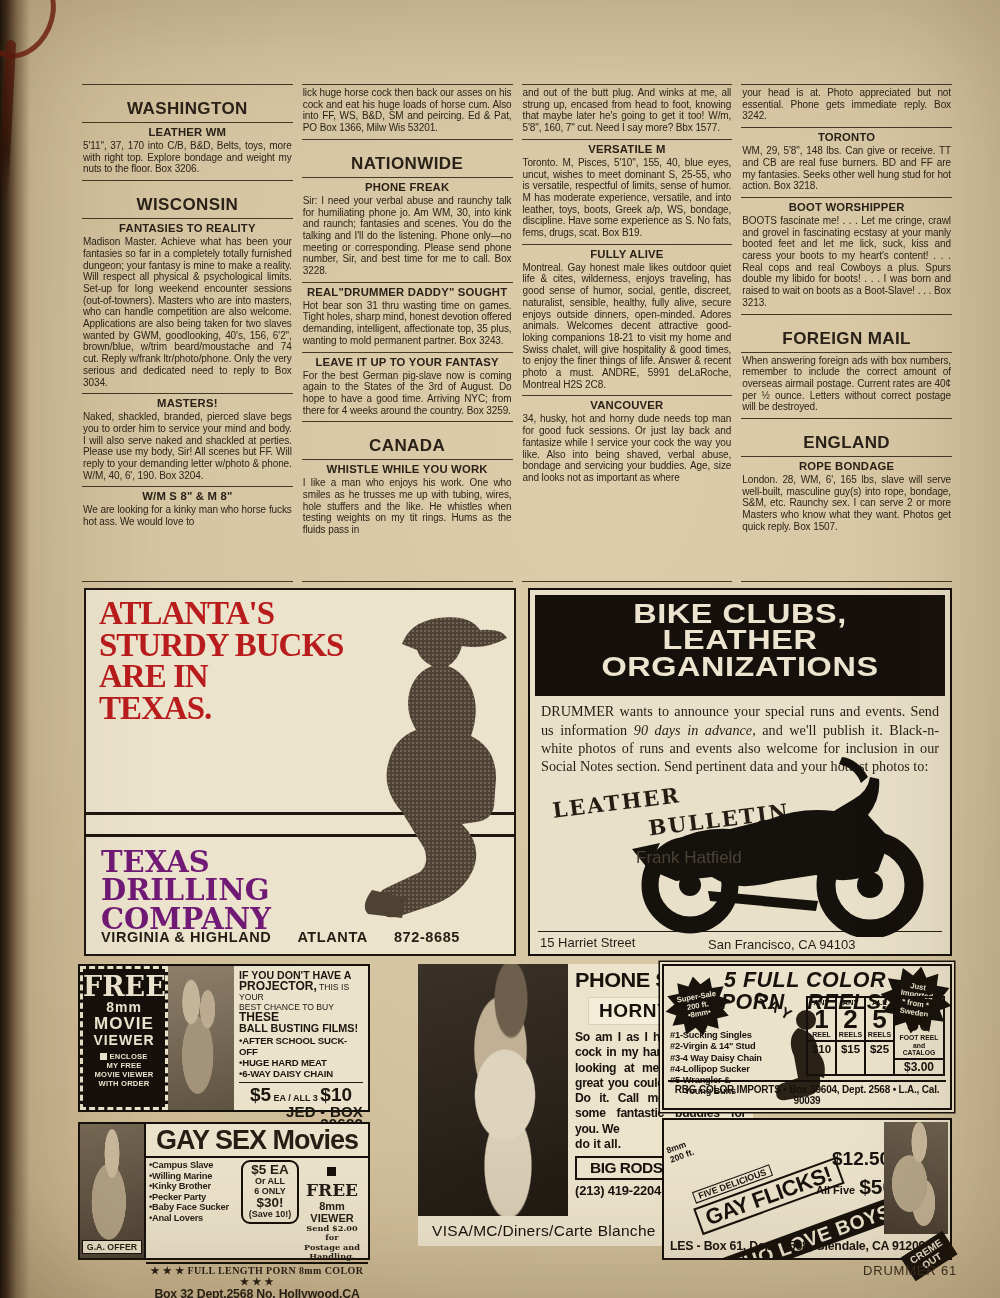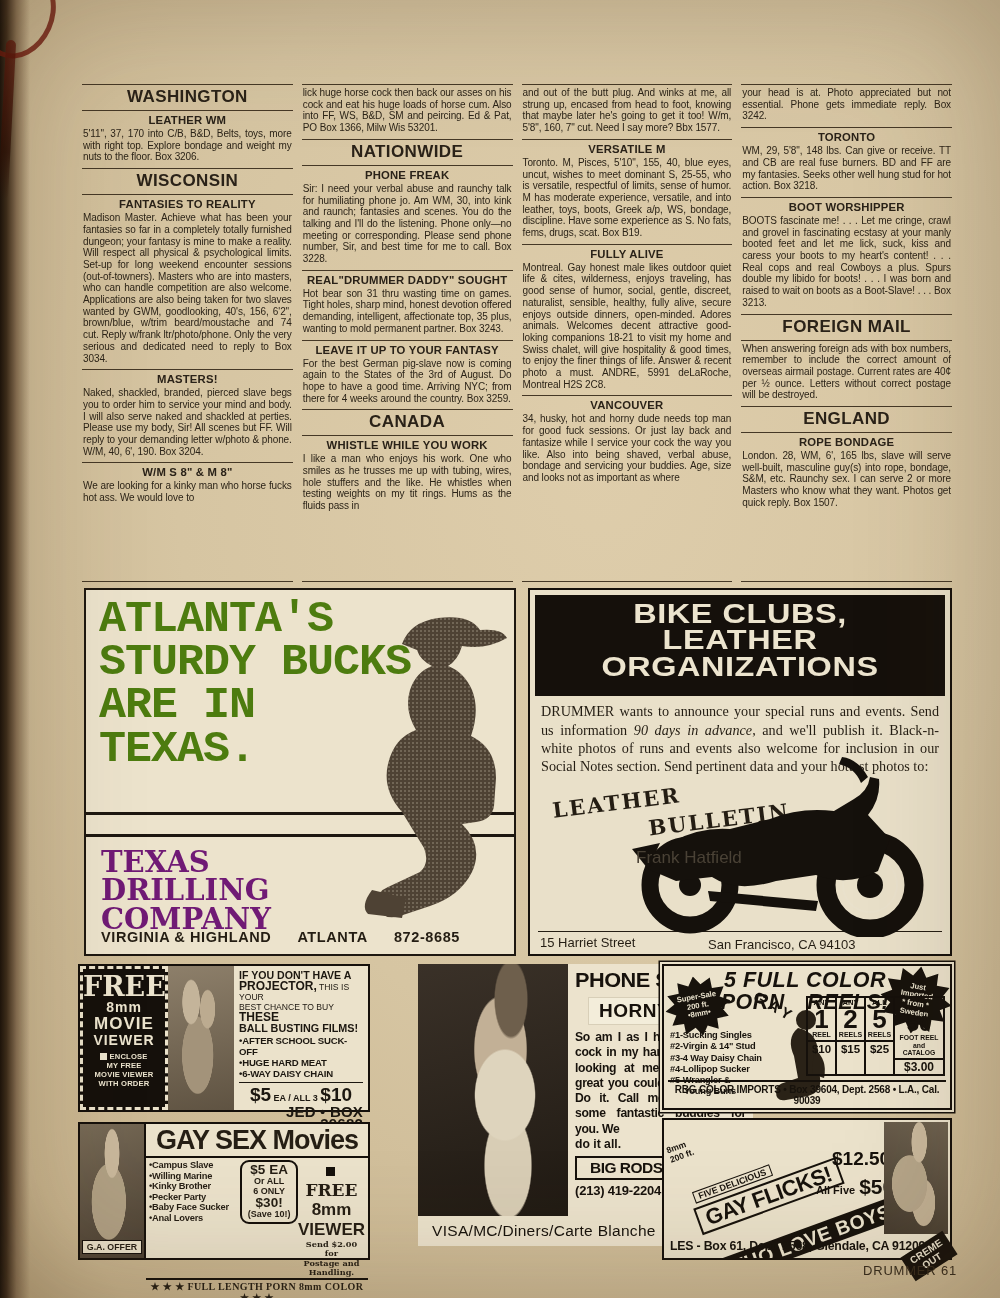--- a/index.html
+++ b/index.html
@@ -20,33 +20,33 @@
     border:5px solid #6e170d; border-radius:50%; transform:rotate(24deg); opacity:.8; z-index:41;}
   .curl2 { position:absolute; left:2px; top:40px; width:10px; height:160px;
     background:linear-gradient(180deg,#5c1309,#2a0d05 70%,transparent); border-radius:6px; transform:rotate(3deg); opacity:.75; z-index:41;}
 
   
   .cls { position:absolute; left:82px; top:84px; width:870px; height:498px;
     display:grid; grid-template-columns:repeat(4,1fr); column-gap:9px; z-index:5;}
   .col { overflow:hidden; border-bottom:1.3px solid #453826; padding-bottom:1px;}
   .blk-sec { border-top:1.3px solid #453826; border-bottom:1.3px solid #453826;
     text-align:center; font-weight:bold; font-size:17px; letter-spacing:.4px;
-    padding:2px 0 3px; color:#2a2218;}
+    padding:14px 0 3px; color:#2a2218;}
   .blk-ad, .blk-cont { border-top:1.3px solid #453826; padding:2px 1px 5px; }
   .blk-sec + .blk-ad, .blk-sec + .blk-cont { border-top:none; }
   .ad-title { font-weight:bold; text-align:center; font-size:11.3px; letter-spacing:.2px;
     margin:1px 0 1px; line-height:13px; color:#2a2218;}
   .ad-body { font-size:10px; line-height:11.7px; text-align:justify; letter-spacing:-.1px; color:#2c2418;}
 
   
   .texas { position:absolute; left:84px; top:588px; width:432px; height:368px;
     background:#ece3cc; border:2.5px solid #1d1710; z-index:6;}
   .tx-headline { position:absolute; left:13px; top:8px; width:360px;
-    font-family:Liberation Mono, monospace; font-weight:bold; font-size:45px;
-    line-height:.96; letter-spacing:-1px; color:#4d7c0f;}
+    font-family:Liberation Serif, serif; font-weight:bold; font-size:33px;
+    line-height:.96; letter-spacing:-1px; color:#b91c1c;}
   .tx-rule1 { position:absolute; left:0; right:0; top:222px; border-top:3px solid #1d1710;}
   .tx-rule2 { position:absolute; left:0; right:0; top:244px; border-top:3px solid #1d1710;}
   .tx-company { position:absolute; left:15px; top:258px; font-family:"DejaVu Serif", serif;
     font-weight:bold; font-size:29px; line-height:.98; letter-spacing:0; color:#701a75;}
   .tx-address { position:absolute; left:15px; bottom:9px; font-weight:bold;
     font-size:14.5px; letter-spacing:.6px; color:#241d13;}
   .tx-address span { margin-right:26px; }
   .tx-cowboy { position:absolute; right:2px; top:8px; z-index:2;}
 
   
@@ -108,21 +108,21 @@
   .gsm-main { position:absolute; left:64px; right:0; top:0; bottom:0; border-left:2px solid #15100b;}
   .gsm-title { border-bottom:2px solid #15100b; text-align:center; font-weight:bold;
     font-size:27px; line-height:32px; letter-spacing:-1px; transform-origin:center;}
   .gsm-row { display:flex; padding:2px 3px 0;}
   .gsm-films { width:92px; font-weight:bold; font-size:9.3px; line-height:10.6px; letter-spacing:-.2px;}
   .gsm-pricebox { width:58px; border:2px solid #15100b; border-radius:9px; text-align:center;
     font-weight:bold; font-size:9px; line-height:10px; padding-top:1px; height:64px;}
   .gsm-pricebox .big { font-size:13.5px; line-height:13px;}
   .gsm-free { flex:1; text-align:center; font-weight:bold;}
   .gsm-free .f1 { font-family:"DejaVu Serif", serif; font-size:17px; }
-  .gsm-free .f2 { font-size:17px; }
+  .gsm-free .f2 { font-size:11px; }
   .gsm-free .f3 { font-size:8.2px; line-height:9.4px; font-family:"DejaVu Serif", serif;}
   .gsm-strip { border-top:2px solid #15100b; font-family:"Liberation Serif", serif;
     font-weight:bold; font-size:10px; text-align:center; letter-spacing:.4px; padding-top:1px;}
   .gsm-addr { font-weight:bold; font-size:12.3px; text-align:center; letter-spacing:-.2px;}
 
   
   .ps { position:absolute; left:374px; top:964px; width:335px; height:282px;
     background:#17120c; z-index:6;margin-left:44px;}
   .ps-photo { position:absolute; left:0; top:0; width:150px; height:252px;
     background:

